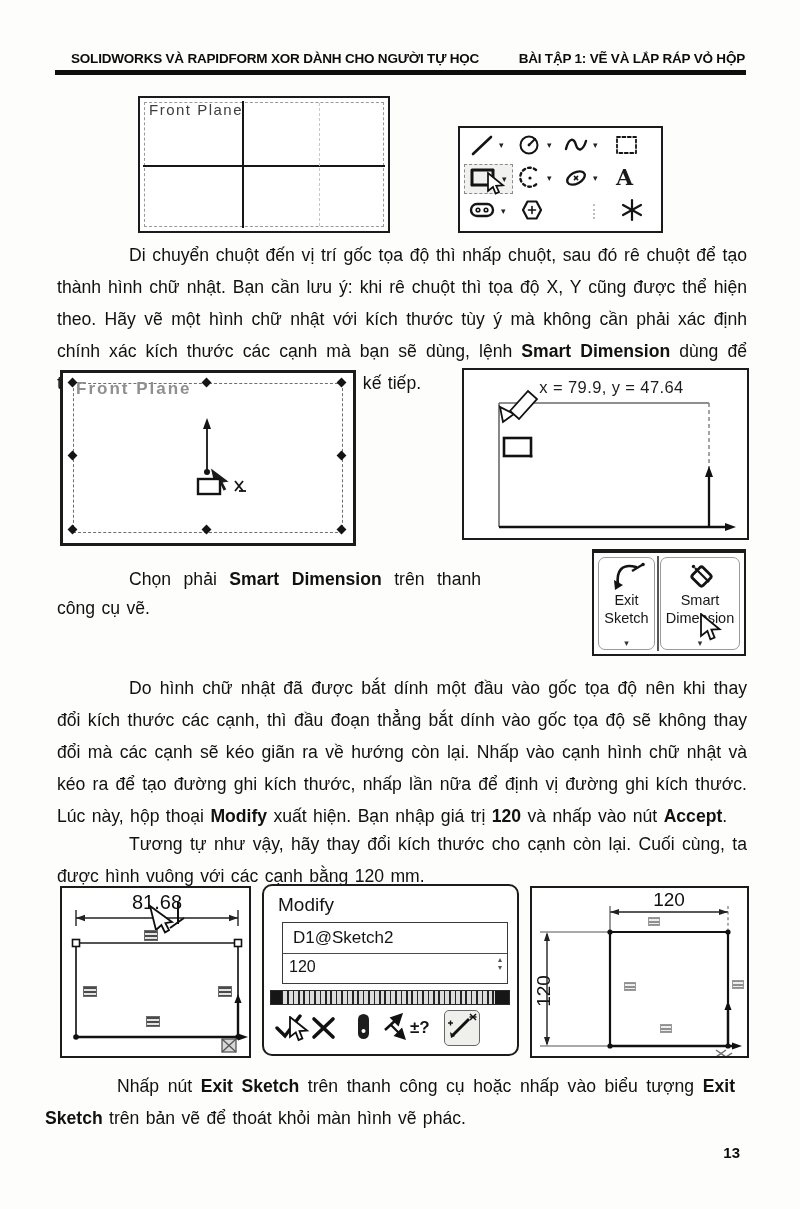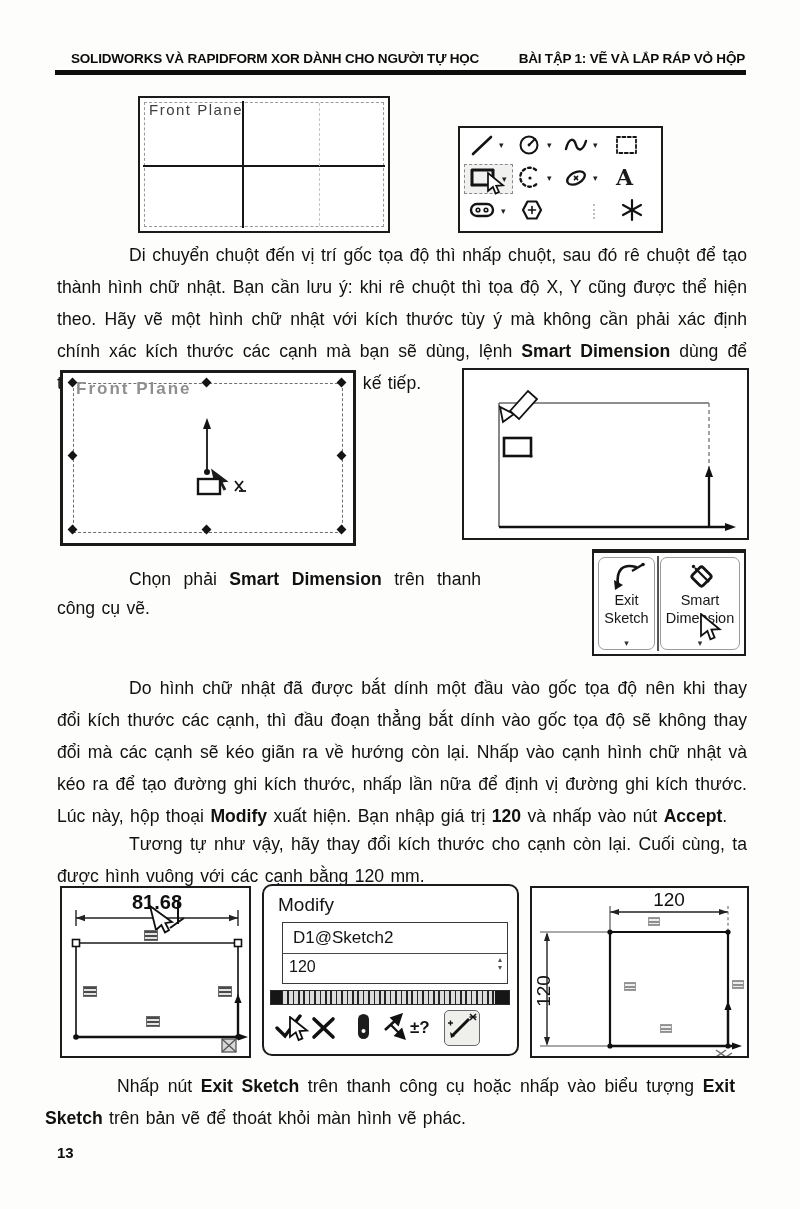--- a/index.html
+++ b/index.html
@@ -14,21 +14,21 @@
 
   
   .para{position:absolute;font-size:17.6px;line-height:32px;text-align:justify;text-indent:72px;color:#111;word-spacing:1.5px}
   .para b{font-weight:bold}
   #para1{left:57px;top:239px;width:690px}
   #paraSel{left:57px;top:565px;width:424px;line-height:29px}
   #para2{left:57px;top:672px;width:690px}
   #para3{left:57px;top:828px;width:690px}
   #para4{left:45px;top:1070px;width:690px}
 
-  .pagenum{position:absolute;left:57px;top:1144px;width:683px;text-align:left;font-weight:bold;font-size:15px;color:#0c0c0c}
+  .pagenum{position:absolute;left:57px;top:1144px;width:683px;text-align:right;font-weight:bold;font-size:15px;color:#0c0c0c}
 
   
   .fig{position:absolute;background:#fff;border:2.5px solid #1b1b1b}
 
   
   #fig1{left:138px;top:96px;width:252px;height:137px}
   #fig1 .inner-dash{position:absolute;inset:4px;border:1px dashed #9a9a9a}
   .fp-label{position:absolute;left:9px;top:3px;font-size:15px;color:#3d3d3d;letter-spacing:1.5px}
   #fig1 .vl{position:absolute;left:41%;top:3px;bottom:3px;width:2.2px;background:#161616}
   #fig1 .hl{position:absolute;top:50%;left:3px;right:3px;height:2.2px;background:#161616}
@@ -57,21 +57,21 @@
   #fig5{left:592px;top:549px;width:154px;height:107px;border-width:2.5px;border-top-width:4px}
   #fig5 .btn{position:absolute;top:4px;bottom:4px;border:1.5px solid #9a9a9a;border-radius:7px}
   #fig5 .btn-exit{left:4px;width:57px}
   #fig5 .btn-smart{left:66px;width:80px}
   #fig5 .vsep{position:absolute;left:63px;top:3px;bottom:3px;width:1.5px;background:#555}
   .btnlabel{position:absolute;left:0;right:0;top:34px;text-align:center;font-size:14.5px;line-height:17.5px;color:#161616}
   .ddc{position:absolute;left:0;right:0;bottom:1px;text-align:center;font-size:9px;color:#333;line-height:9px}
 
   
   #fig6{left:60px;top:886px;width:191px;height:172px}
-  #fig6 .dimtxt{position:absolute;left:40px;top:3px;width:110px;text-align:center;font-size:20px;font-weight:bold;color:#101010}
+  #fig6 .dimtxt{position:absolute;left:40px;top:3px;width:110px;text-align:center;font-size:20px;font-weight:normal;color:#101010}
 
   
   #fig7{left:262px;top:884px;width:257px;height:172px;border-width:2px;border-radius:10px}
   .mtitle{position:absolute;left:14px;top:8px;font-size:19px;color:#141414}
   .mbox{position:absolute;left:18px;top:36px;right:9px;height:62px;border:1.6px solid #3a3a3a}
   .mname{position:absolute;left:10px;top:5px;font-size:17px;color:#141414}
   .msep{position:absolute;left:0;right:0;top:30px;border-top:1.5px solid #4a4a4a}
   .mval{position:absolute;left:6px;top:35px;font-size:16px;color:#141414}
   .spin{position:absolute;right:5px;top:33px;font-size:8px;line-height:8px;color:#555;text-align:center}
   .wheel{position:absolute;left:6px;right:7px;top:104px;height:15px;border:1px solid #2a2a2a;
@@ -193,20 +193,21 @@
     <rect x="9" y="64" width="22" height="15" fill="#fff" stroke="#141414" stroke-width="2.4"></rect>
     <g stroke="#141414" stroke-width="1.8">
       <line x1="46" y1="66" x2="54" y2="76"></line>
         <line x1="54" y1="66" x2="46" y2="76"></line>
         <line x1="50" y1="76" x2="57" y2="76"></line>
     </g>
   </svg>
 </div>
 
 <div class="fig" id="fig4">
+  <div class="coords">x = 79.9, y = 47.64</div>
   <svg class="lay" width="283" height="168">
     <line x1="35" y1="33" x2="245" y2="33" stroke="#6a6a6a" stroke-width="1.6"></line>
     <line x1="35" y1="33" x2="35" y2="157" stroke="#6a6a6a" stroke-width="1.6"></line>
     <line x1="245" y1="33" x2="245" y2="157" stroke="#7d7d7d" stroke-width="1.4" stroke-dasharray="4 3"></line>
     <line x1="35" y1="157" x2="264" y2="157" stroke="#111" stroke-width="2.3"></line>
     <polygon points="272,157 261,153 261,161" fill="#111"></polygon>
     <line x1="245" y1="157" x2="245" y2="104" stroke="#111" stroke-width="2.3"></line>
     <polygon points="245,96 241,107 249,107" fill="#111"></polygon>
     <g>
       <path d="M39,52 L36,37 L50,44 Z" fill="#fff" stroke="#111" stroke-width="1.8"></path>

